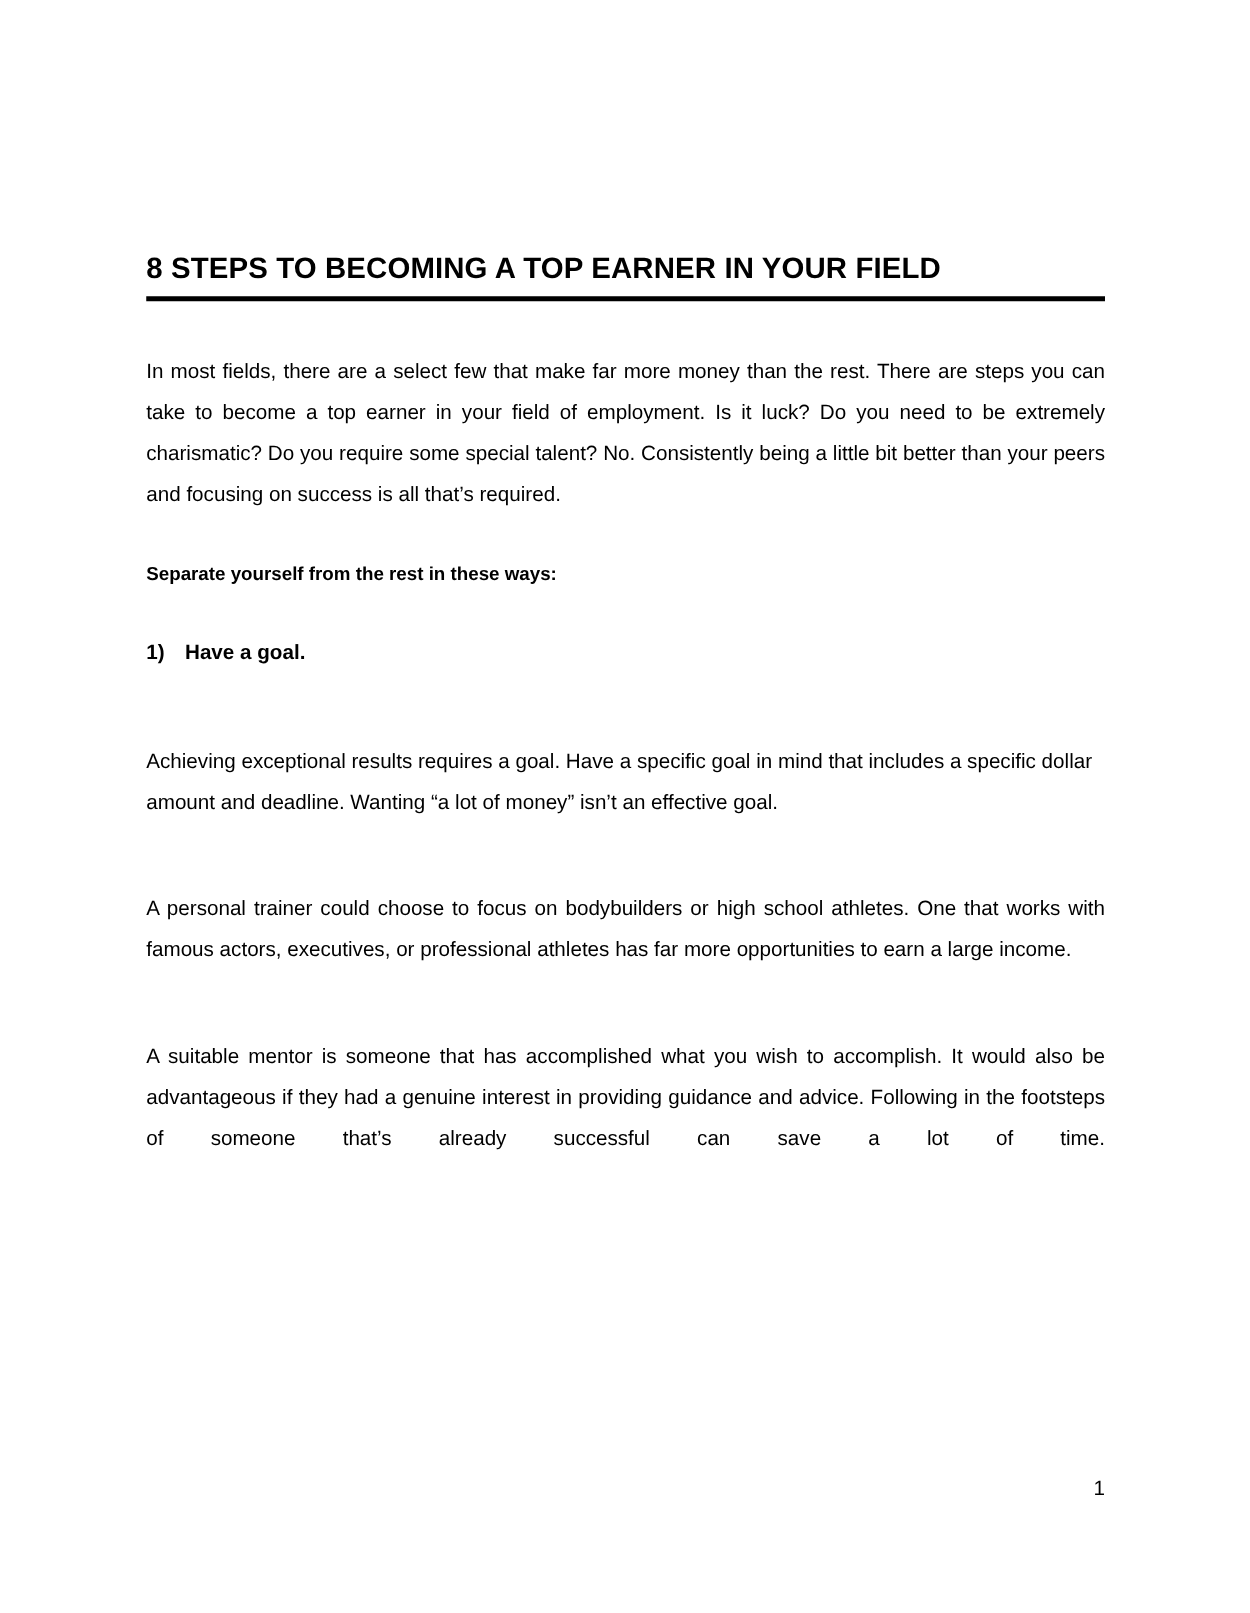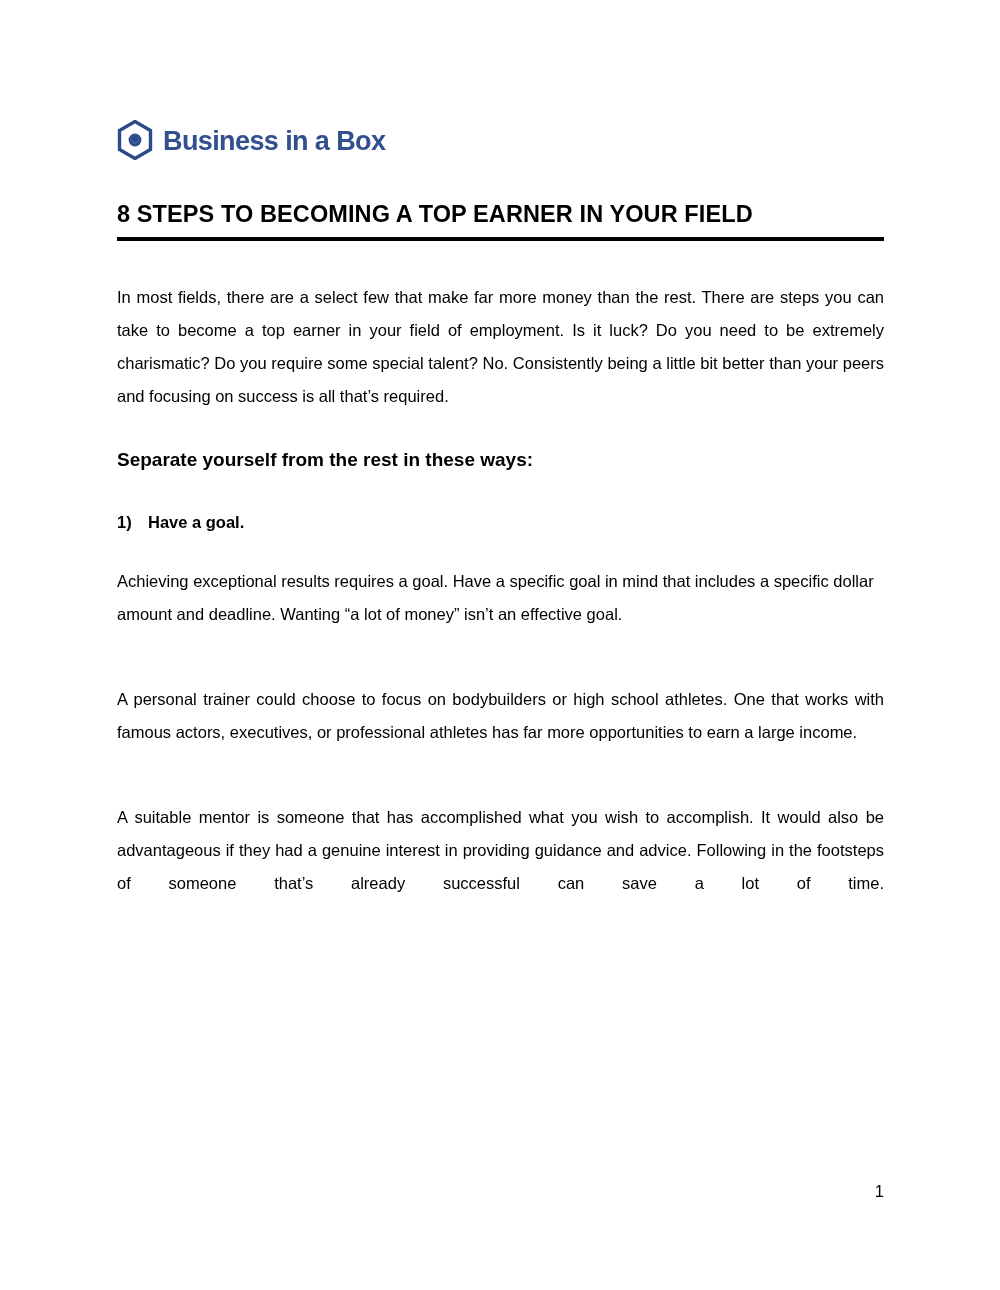--- a/index.html
+++ b/index.html
@@ -82,29 +82,30 @@
 
   p.para {
     margin: 0;
     font-size: 16.5px;
     line-height: 33px;
     text-align: justify;
     text-justify: inter-word;
   }
   p.para.left {
     text-align: left;
+    margin-top: 28px;
   }
   
   p.para.continued {
     text-align-last: justify;
   }
 
   p.bold-lead {
     margin: 0;
-    font-size: 19px;
+    font-size: 15px;
     font-weight: bold;
     line-height: 33px;
     text-align: left;
   }
 
   .list-item {
     margin: 0;
     font-size: 16.5px;
     font-weight: bold;
     line-height: 33px;
@@ -128,30 +129,20 @@
     font-size: 16.5px;
     line-height: 1;
     text-align: right;
   }
 </style>
 </head>
 <body>
 
 <div class="page">
 
-  <div class="logo-block">
-    <svg class="logo-mark" viewBox="0 0 36 40" aria-hidden="true">
-      <polygon points="18,1.5 33.5,10.5 33.5,29.5 18,38.5 2.5,29.5 2.5,10.5" fill="none" stroke="#2c4a86" stroke-width="3.4"></polygon>
-      <circle cx="18" cy="20" r="9.6" fill="#ffffff"></circle>
-      <circle cx="18" cy="20" r="6.4" fill="#2c4a86"></circle>
-      <polygon points="18,14.2 22.6,16.9 22.6,21.6 18,24.3 13.4,21.6 13.4,16.9" fill="#3c63ad"></polygon>
-      <polygon points="18,14.8 21.6,16.9 21.6,20.1 18,22.2 14.4,20.1 14.4,16.9" fill="#2c4a86"></polygon>
-    </svg>
-    <div class="logo-wordmark">Business in a Box</div>
-  </div>
 
   <h1 class="doc-title">8 STEPS TO BECOMING A TOP EARNER IN YOUR FIELD</h1>
   <div class="title-rule"></div>
 
   <div class="content">
 
     <p class="para">In most fields, there are a select few that make far more money than the rest. There are steps you can take to become a top earner in your field of employment. Is it luck? Do you need to be extremely charismatic? Do you require some special talent? No. Consistently being a little bit better than your peers and focusing on success is all that’s required.</p>
 
     <div class="gap-30"></div>
 

